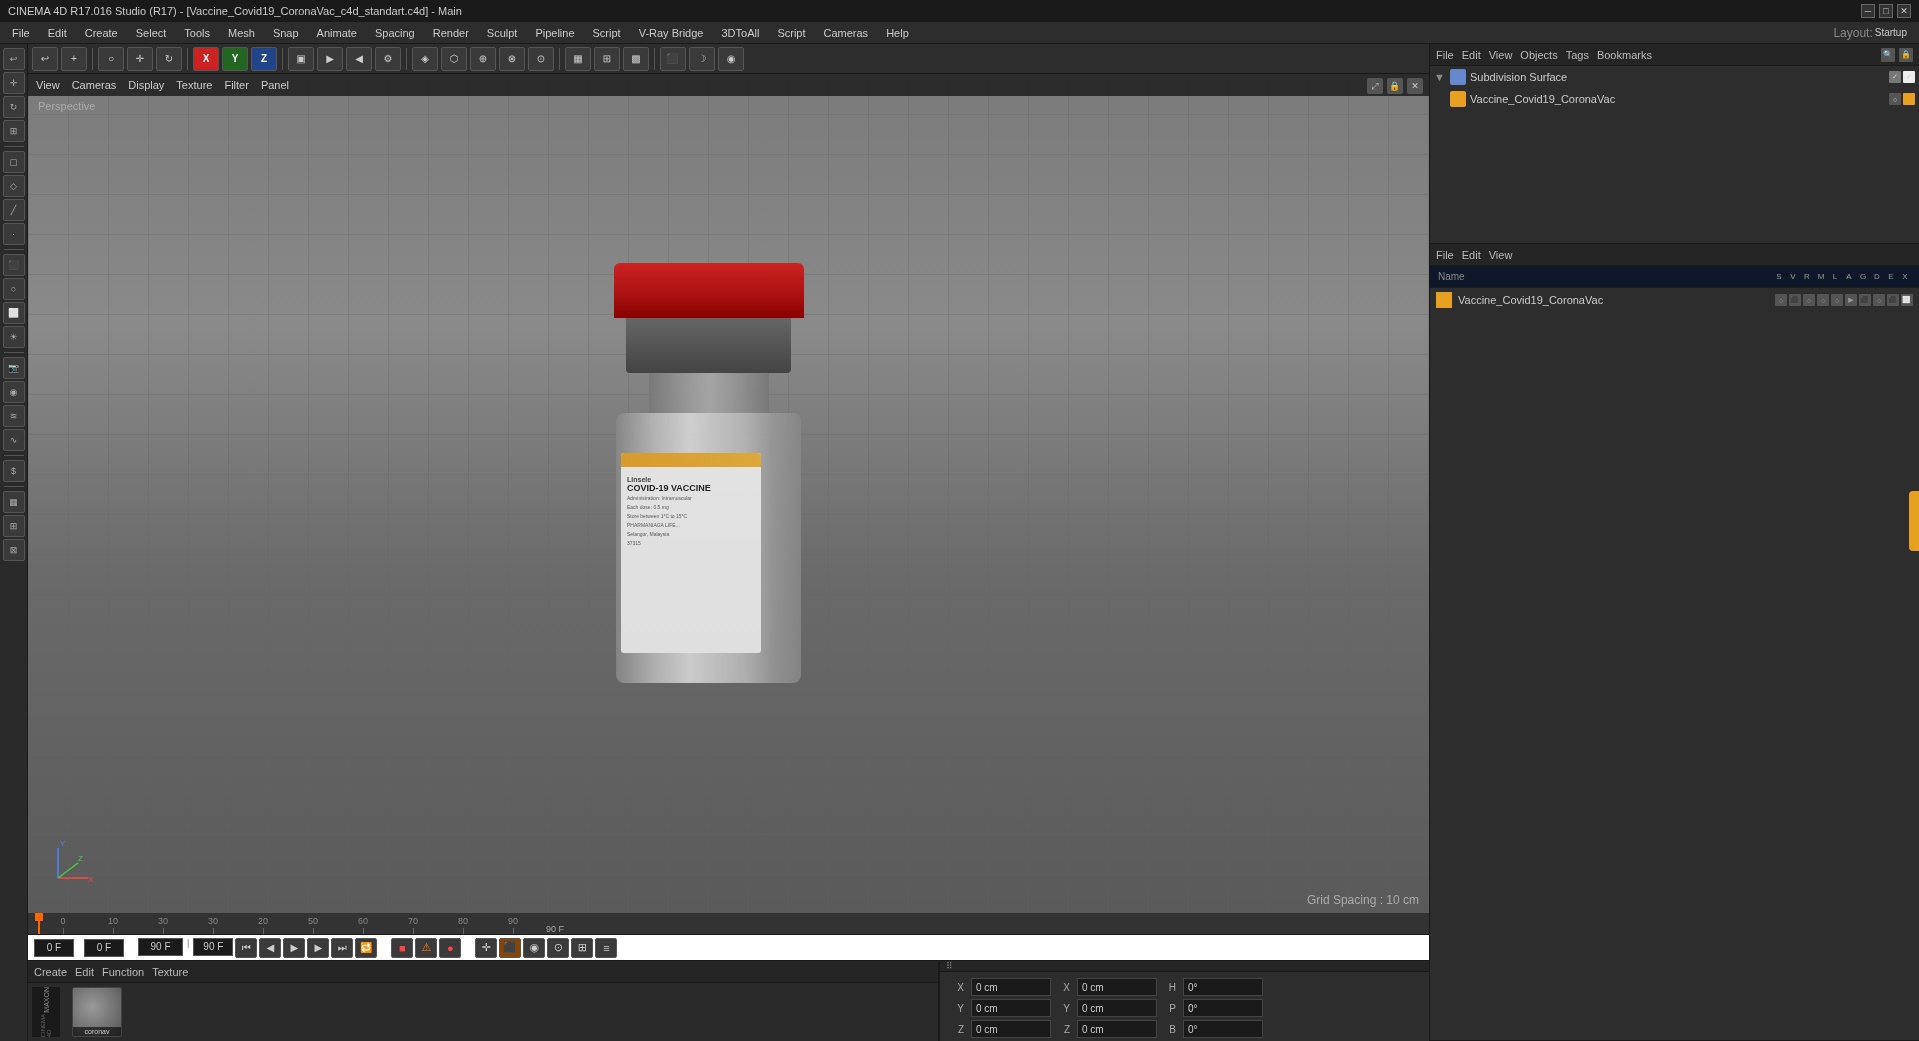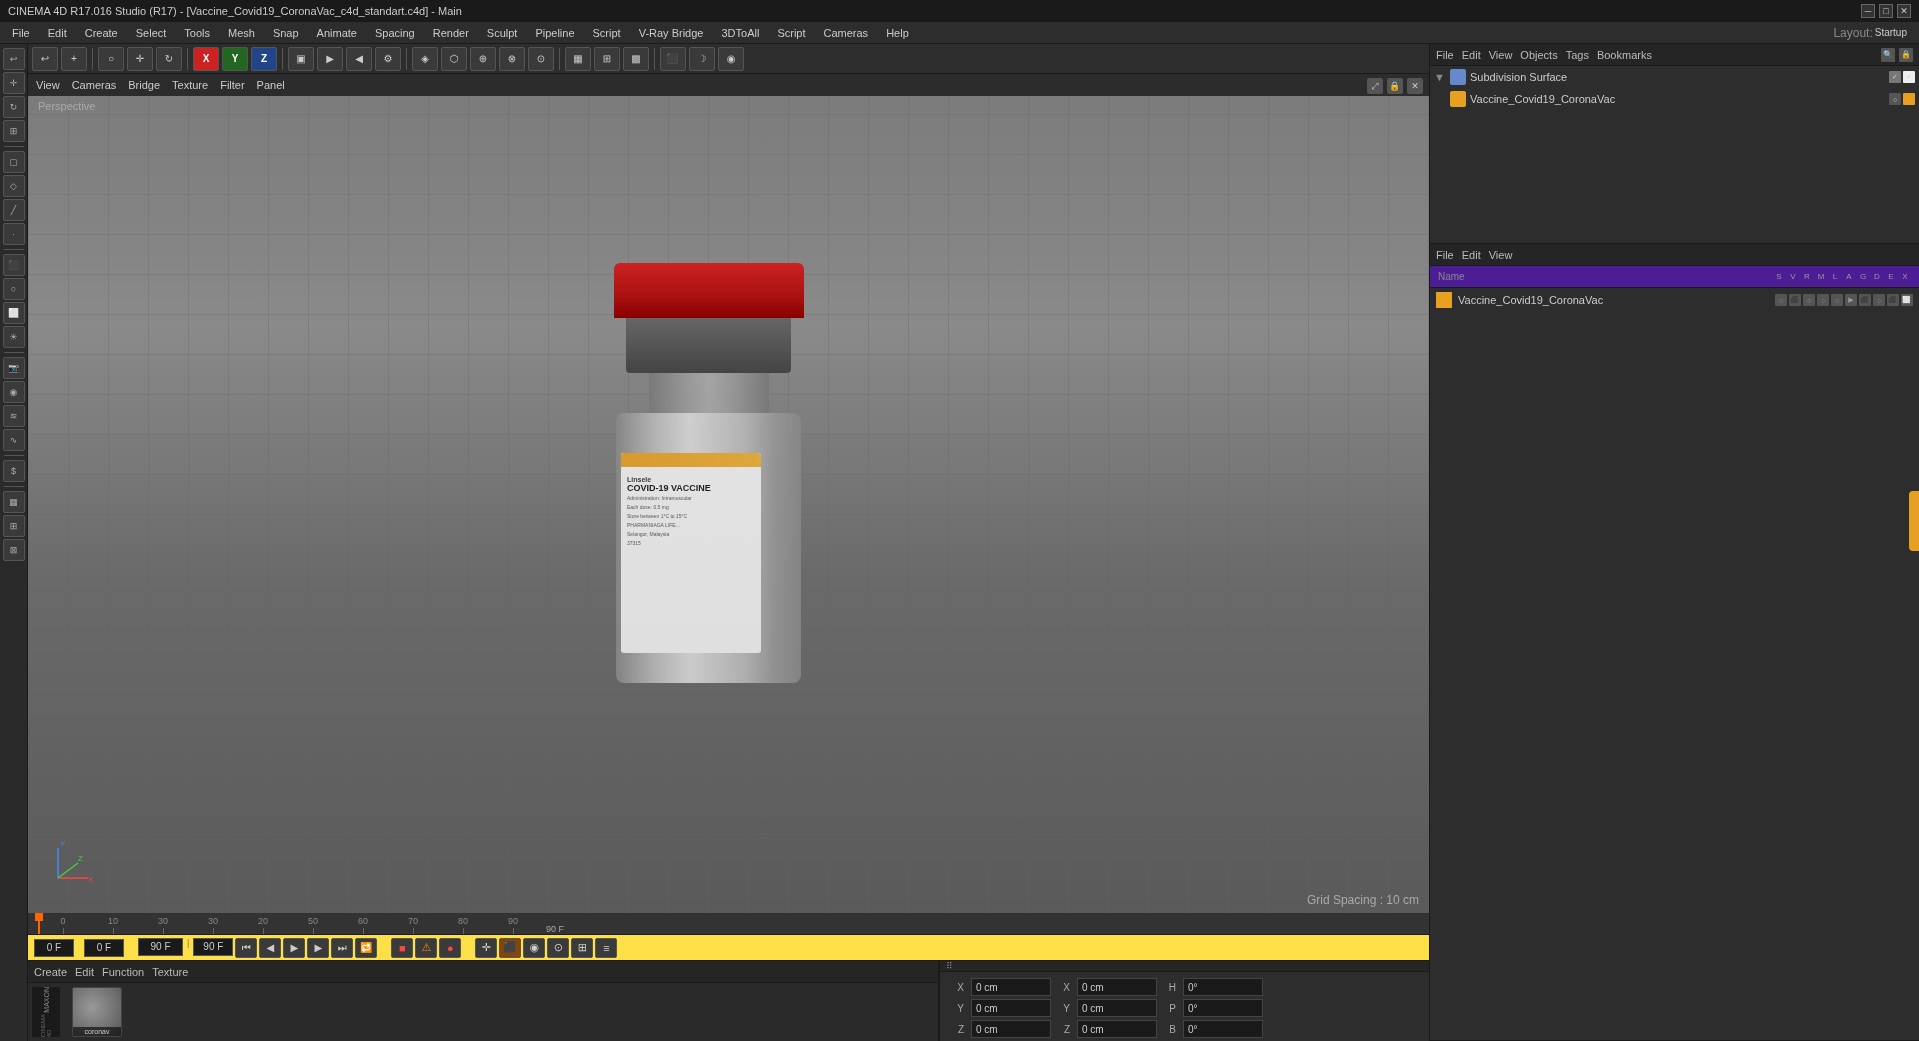--- a/index.html
+++ b/index.html
@@ -365,21 +365,21 @@
       height: 22px;
       background: #252525;
       display: flex;
       align-items: center;
       padding: 0 6px;
       gap: 8px;
       border-bottom: 1px solid #1a1a1a;
     }
     #material-header {
       height: 22px;
-      background: #4c1d95;
+      background: #0f172a;
       display: flex;
       align-items: center;
       padding: 0 8px;
       border-bottom: 1px solid #1a1a1a;
       font-size: 11px;
       color: #aaa;
     }
     .mat-col { font-size: 10px; color: #888; }
     .mat-icons { display: flex; gap: 2px; margin-left: auto; }
     .mat-icon-sm {
@@ -421,21 +421,21 @@
       display: flex;
       flex-direction: column;
       align-items: center;
       min-width: 50px;
     }
     .ruler-label { font-size: 9px; color: #888; }
 
     
     #playback-row {
       height: 26px;
-      background: #fde047;
+      background: #ffffff;
       display: flex;
       align-items: center;
       padding: 0 6px;
       gap: 6px;
       border-bottom: 1px solid #1a1a1a;
     }
     .time-field {
       background: #1a1a1a;
       border: 1px solid #555;
       color: #ccc;
@@ -697,21 +697,21 @@
           <line x1="0" y1="280" x2="990" y2="280" stroke="#777" stroke-width="0.5" opacity="0.4"></line>
           <line x1="0" y1="330" x2="990" y2="330" stroke="#777" stroke-width="0.5" opacity="0.4"></line>
           <line x1="0" y1="390" x2="990" y2="390" stroke="#777" stroke-width="0.5" opacity="0.4"></line>
           <line x1="0" y1="460" x2="990" y2="460" stroke="#777" stroke-width="0.5" opacity="0.4"></line>
           <line x1="0" y1="545" x2="990" y2="545" stroke="#777" stroke-width="0.5" opacity="0.4"></line>
         </svg>
 
         <div id="viewport-topbar">
           <span class="viewport-menu">View</span>
           <span class="viewport-menu">Cameras</span>
-          <span class="viewport-menu">Bridge</span>
+          <span class="viewport-menu">Display</span>
           <span class="viewport-menu">Texture</span>
           <span class="viewport-menu">Filter</span>
           <span class="viewport-menu">Panel</span>
           <div class="viewport-corners">
             <div class="corner-icon">⤢</div>
             <div class="corner-icon">🔒</div>
             <div class="corner-icon">✕</div>
           </div>
         </div>
 

